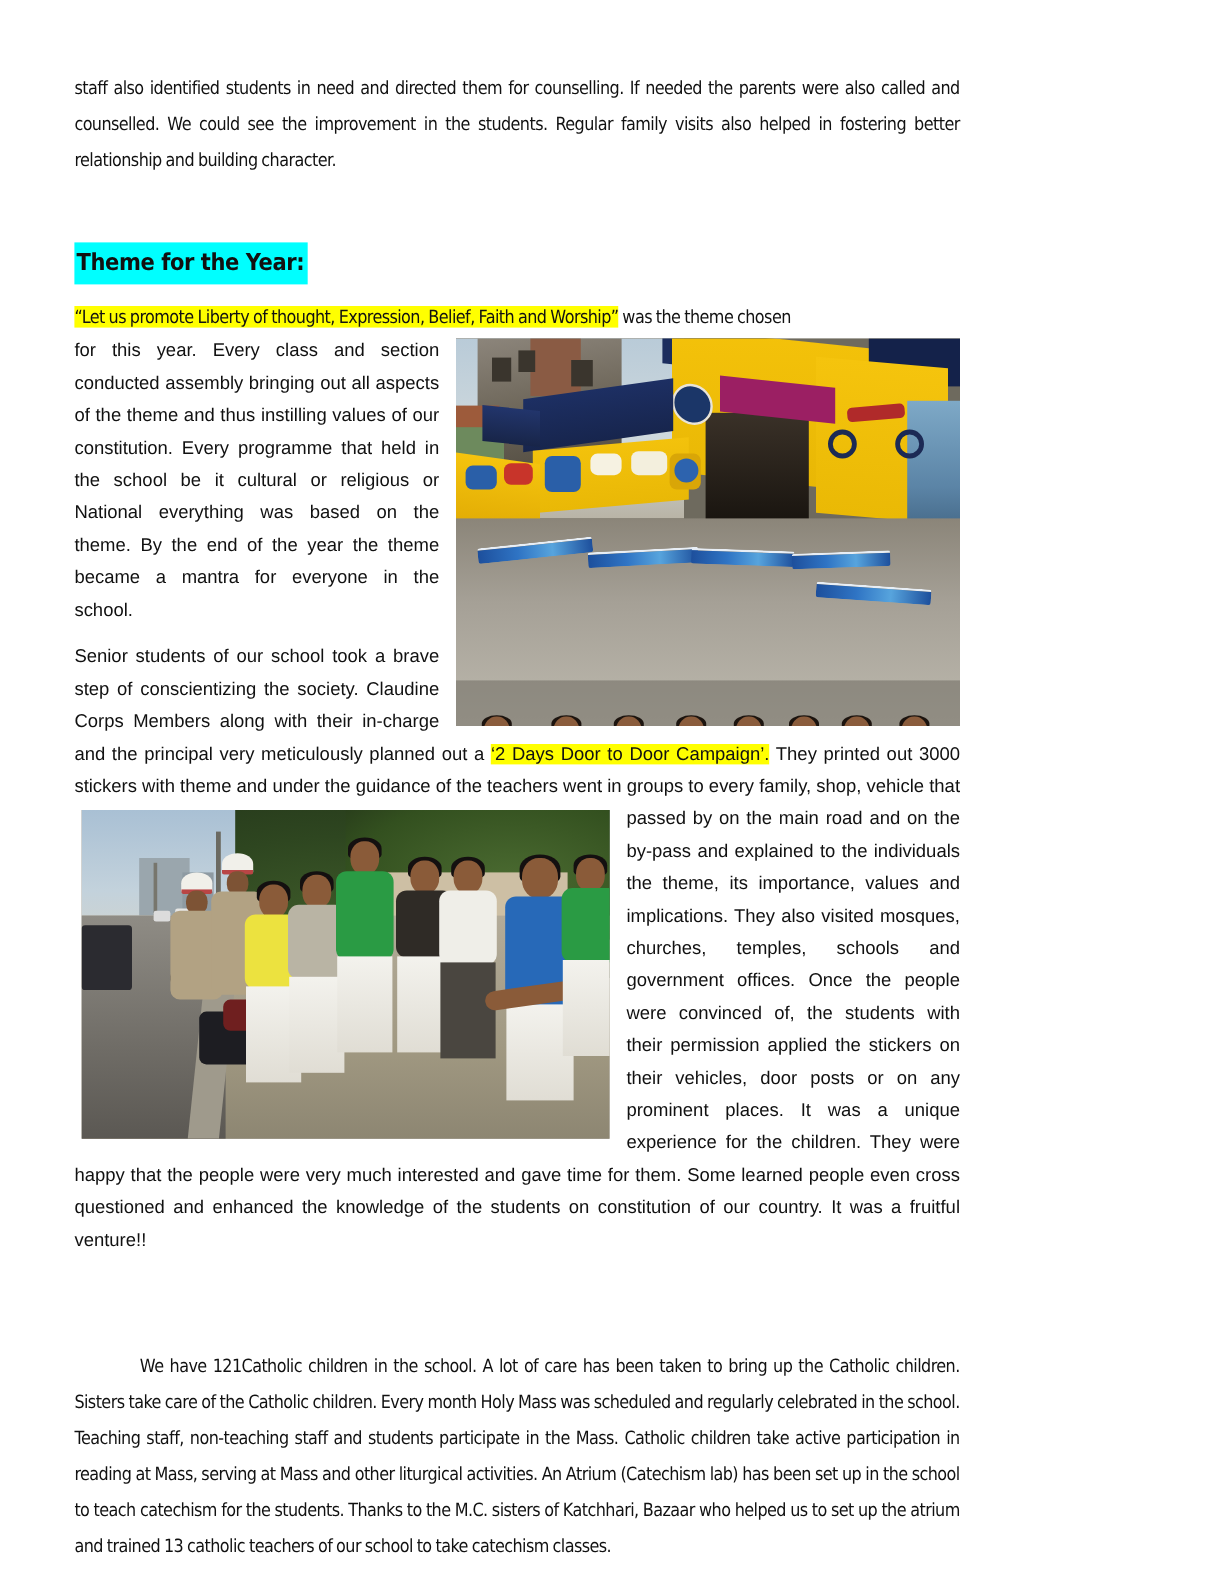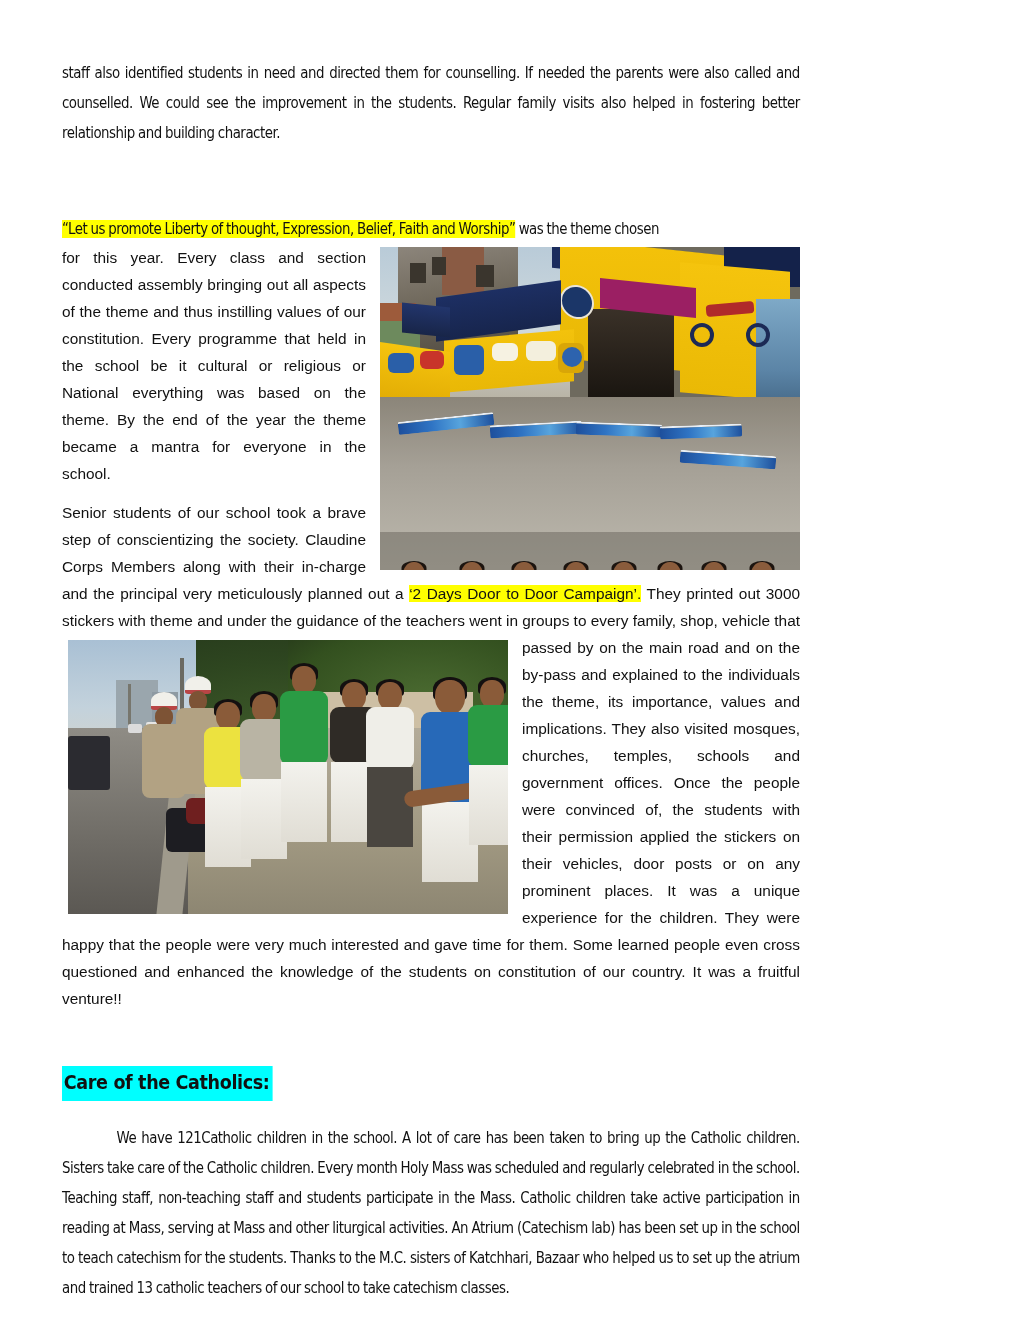--- a/index.html
+++ b/index.html
@@ -130,20 +130,23 @@
 </style>
 </head>
 <body>
 
 <div class="page">
 
   <p class="narrow">staff also identified students in need and directed them for counselling. If needed the parents were also called and counselled. We could see the improvement in the students. Regular family visits also helped in fostering better relationship and building character.</p>
 
   <div class="gap-lg"></div>
 
+  <div>
+    <span class="heading hl-cyan">Theme for the Year:</span>
+  </div>
 
   <div class="gap-sm"></div>
 
   <p class="narrow"><span class="hl-yellow">“Let us promote Liberty of thought, Expression, Belief, Faith and Worship”</span><span> was the theme chosen</span></p>
 
   <div class="fl-right">
     <div class="photo2-outer">
       <div class="photo1">
         <div class="p1-sky"></div>
         <div class="p1-bldg"></div>
@@ -337,21 +340,18 @@
       </div>
     </div>
   </div>
 
   <p class="wide">passed by on the main road and on the by-pass and explained to the individuals the theme, its importance, values and implications. They also visited mosques, churches, temples, schools and government offices. Once the people were convinced of, the students with their permission applied the stickers on their vehicles, door posts or on any prominent places. It was a unique experience for the children. They were happy that the people were very much interested and gave time for them. Some learned people even cross questioned and enhanced the knowledge of the students on constitution of our country. It was a fruitful venture!!</p>
 
   <div class="clear"></div>
 
   <div class="gap-lg"></div>
 
-  <div>
-    <span class="heading hl-cyan">Care of the Catholics:</span>
-  </div>
 
   <div class="gap-md"></div>
 
   <p class="narrow" style="text-indent:62px;">We have 121Catholic children in the school.  A lot of care has been taken to bring up the Catholic children. Sisters take care of the Catholic children. Every month Holy Mass was scheduled and regularly celebrated in the school. Teaching staff, non-teaching staff and students participate in the Mass. Catholic children take active participation in reading at Mass, serving at Mass and other liturgical activities. An Atrium (Catechism lab) has been set up in the school to teach catechism for the students. Thanks to the M.C. sisters of Katchhari, Bazaar who helped us to set up the atrium and trained 13 catholic teachers of our school to take catechism classes.</p>
 
 </div>
 
 </body></html>

